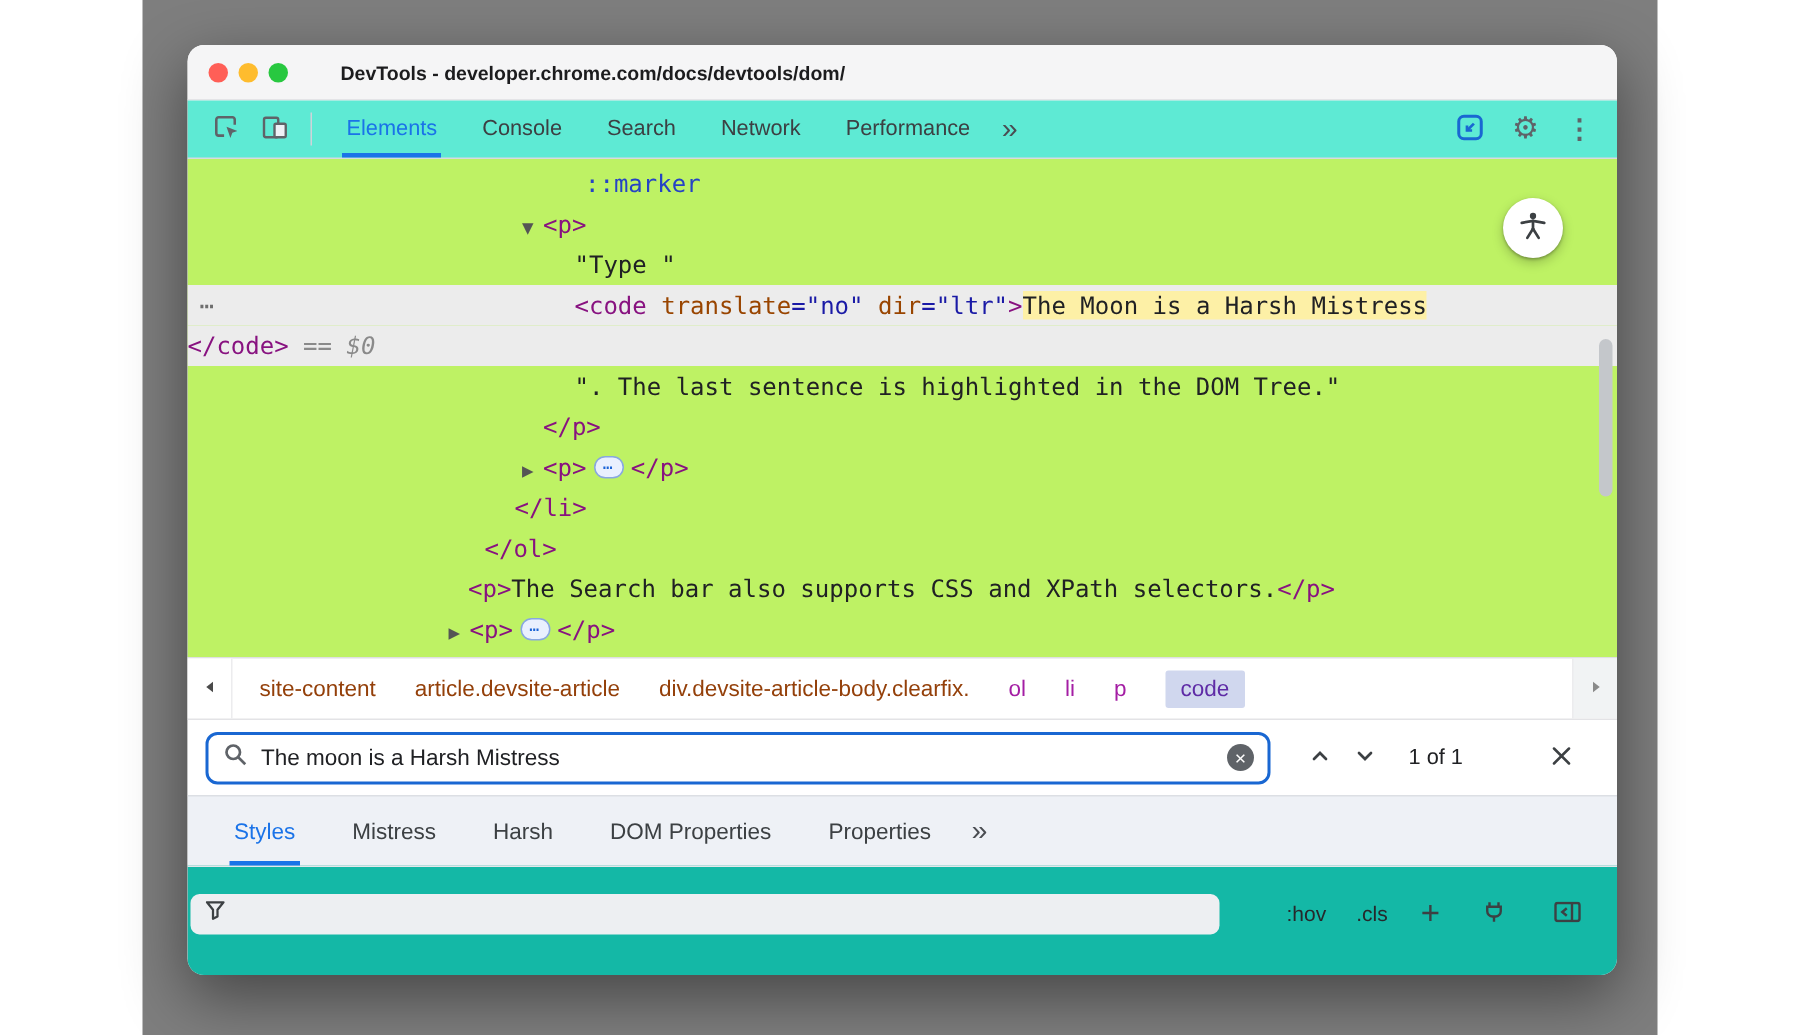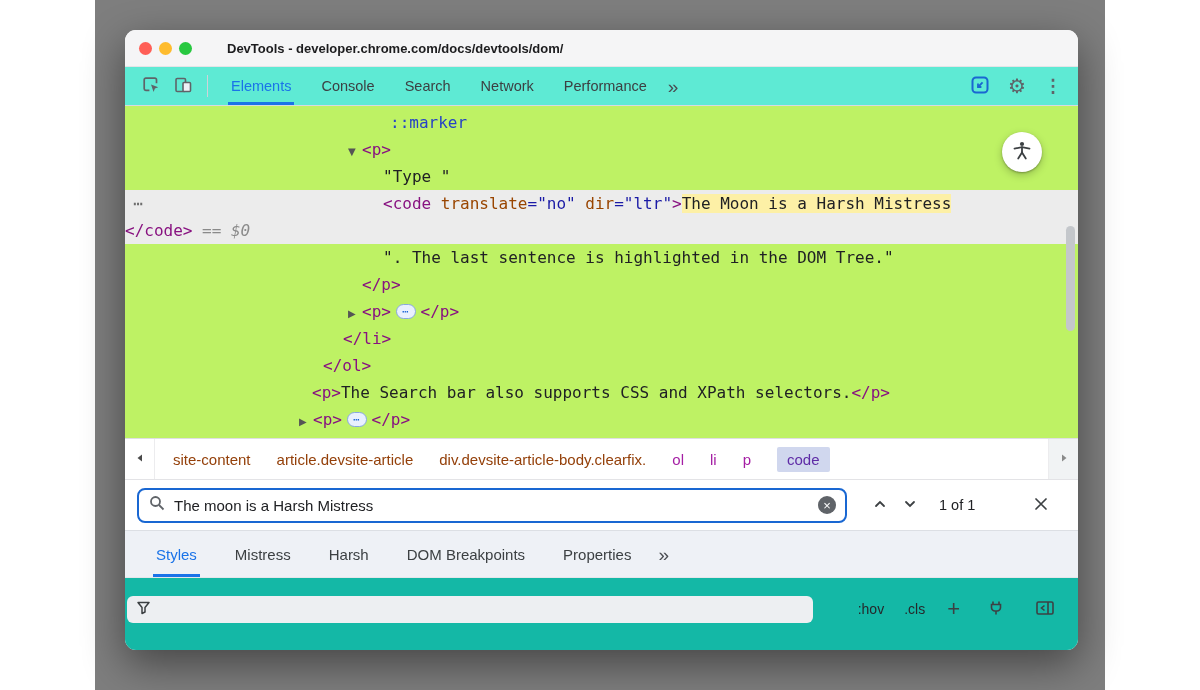--- a/index.html
+++ b/index.html
@@ -231,21 +231,21 @@
             <path d="M3 3 L13 13 M13 3 L3 13" stroke="#3c4043" stroke-width="1.7" stroke-linecap="round"></path>
           </svg>
       </span>
     </button>
   </div>
 
   <div class="side-tabs">
     <div class="tab active">Styles</div>
     <div class="tab">Mistress</div>
     <div class="tab">Harsh</div>
-    <div class="tab">DOM Breakpoints</div>
+    <div class="tab">DOM Properties</div>
     <div class="tab">Properties</div>
     <button class="icon-btn more">
       <span class="more-glyph">»</span>
     </button>
   </div>
 
   <div class="filter-row">
     <div class="filter-box">
       <span>
         <svg width="15" height="15" viewBox="0 0 15 15">

